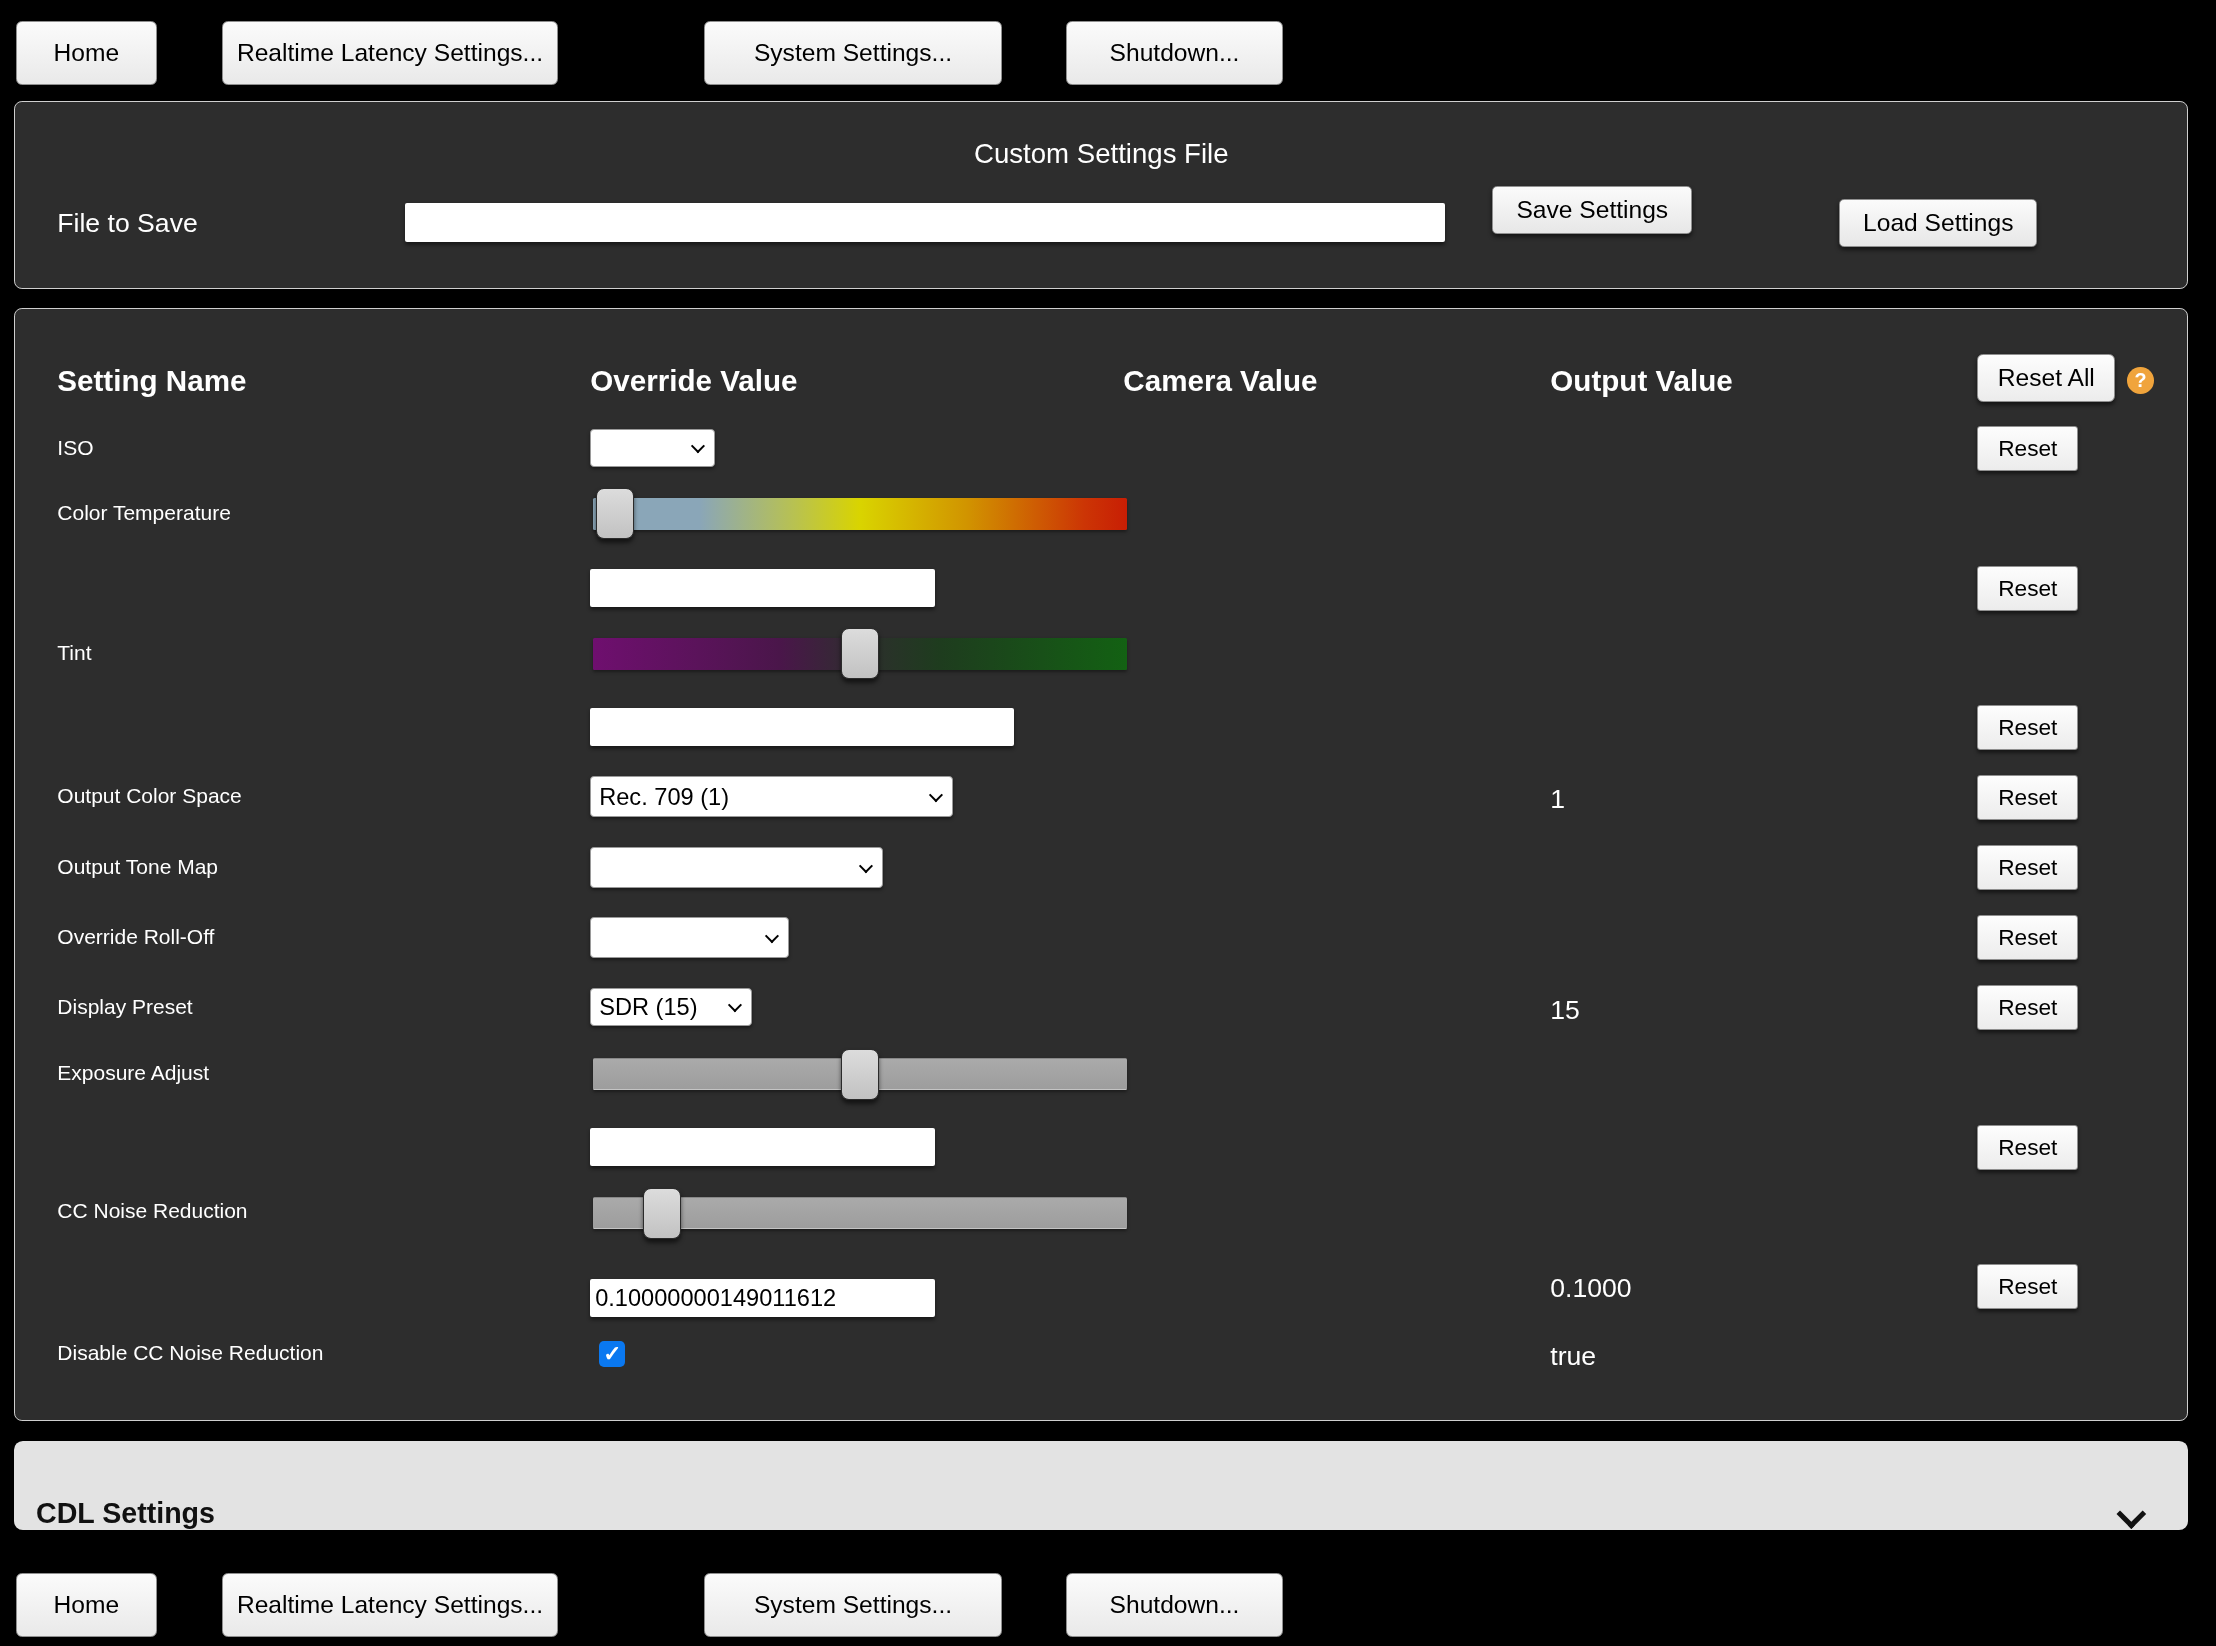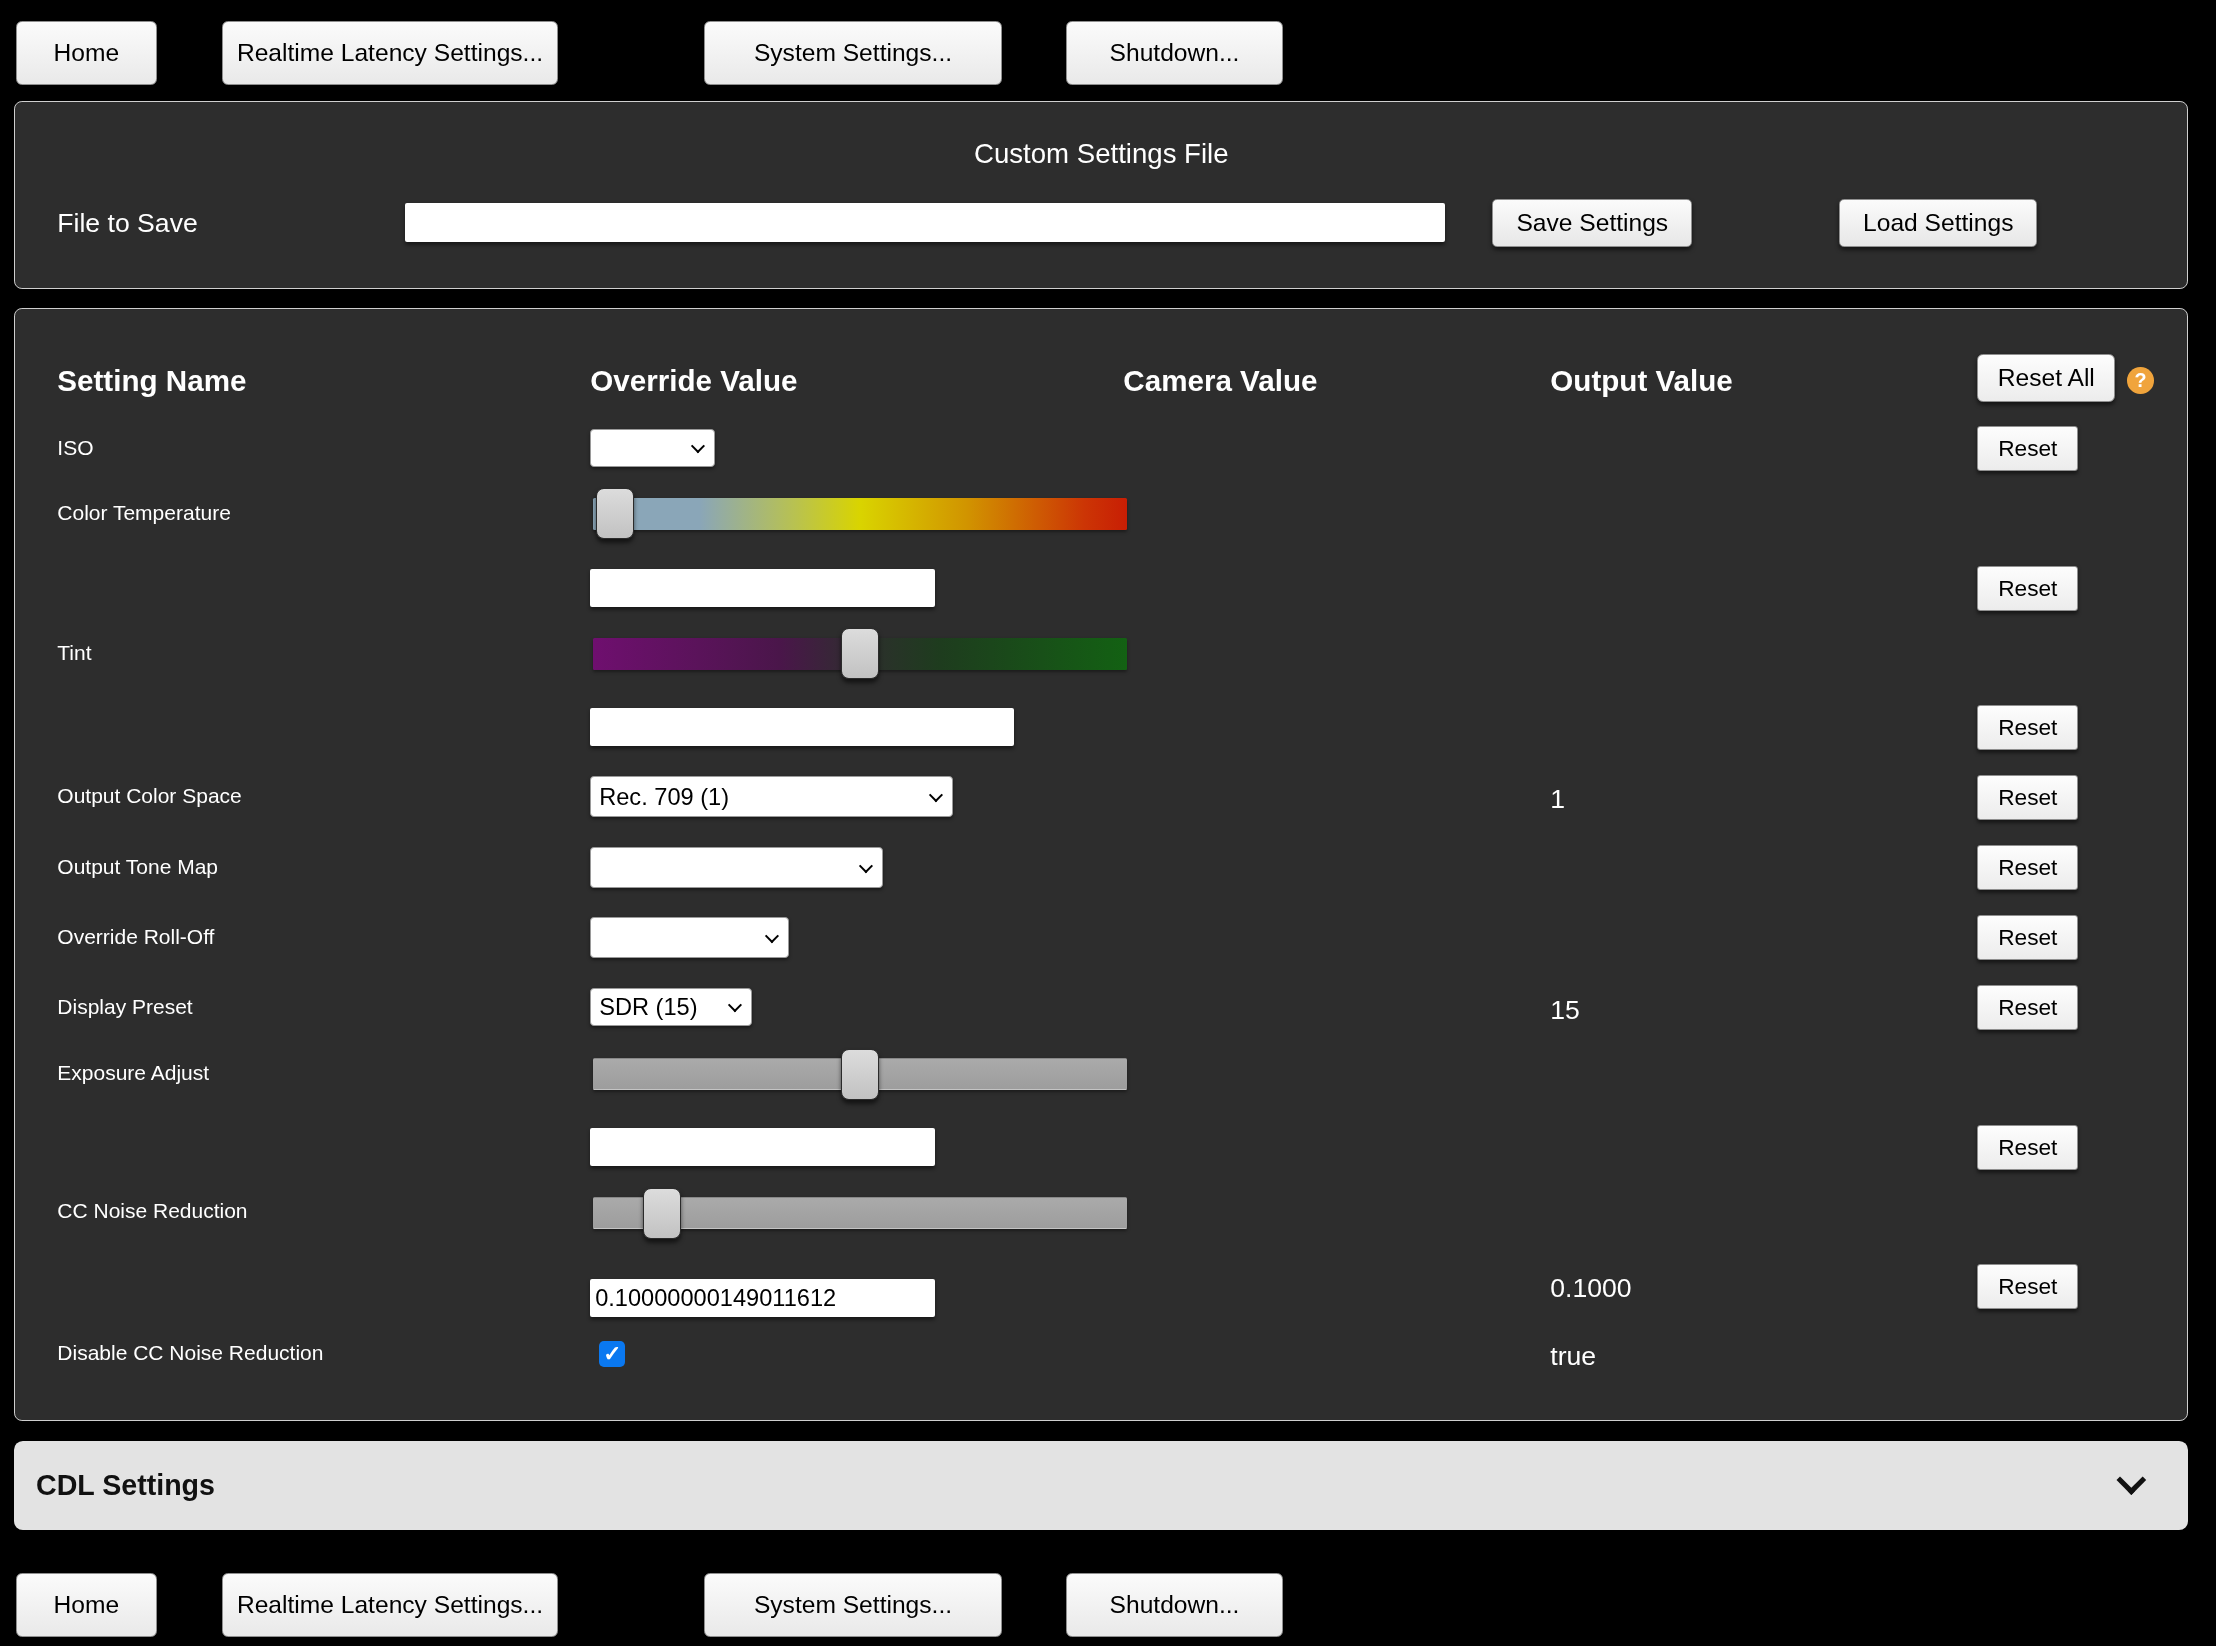--- a/index.html
+++ b/index.html
@@ -28,21 +28,21 @@
   .p-abs { position:absolute; }
 
   
   .csf-title { left:0; right:0; top:36px; text-align:center; color:#fff; font-size:27.6px; }
   .csf-label { left:42px; top:106px; color:#fff; font-size:26.6px; }
   .csf-input { left:390px; top:101px; width:1040px; height:39px; border:none; border-radius:2px;
                background:#fff; font-size:23.6px; padding:0 7.9px; box-shadow:0 2.5px 3.9px rgba(0,0,0,.45); }
   .csf-btn { height:48px; background:linear-gradient(#fbfbfb,#e7e7e7); border:1px solid #909090;
              border-radius:4.9px; font-size:24.6px; display:flex; align-items:center; justify-content:center;
              box-shadow:0 3px 4.4px rgba(0,0,0,.55); cursor:pointer; color:#000; }
-  .csf-save { left:1477px; top:97px; width:200px; }
+  .csf-save { left:1477px; top:84px; width:200px; }
   .csf-load { left:1824px; top:97px; width:198px; }
 
   
   .hdr { color:#fff; font-size:29.6px; font-weight:bold; top:55px; white-space:nowrap; }
   .col1 { left:42px; } .col2 { left:575px; } .col3 { left:1108px; } .col4 { left:1535px; }
 
   .reset-all-btn { left:1962px; top:45px; width:138px; height:48px; background:linear-gradient(#fdfdfd,#ececec);
                    border:1px solid #8f8f8f; border-radius:5.9px; font-size:24.6px; color:#000;
                    display:flex; align-items:center; justify-content:center;
                    box-shadow:0 2.5px 4.4px rgba(0,0,0,.55); cursor:pointer; }
@@ -80,21 +80,21 @@
                   background:linear-gradient(#dcdcdc,#c2c2c2); border:1.5px solid #2b2b2b;
                   box-shadow:0 3.4px 4.4px rgba(0,0,0,.55); cursor:pointer; }
   .thumb-centered { transform:translateX(-50%); }
 
   .checkbox { position:absolute; left:584px; width:26px; height:26px; background:#0a78f0;
               border-radius:4.9px; color:#fff; font-size:21.7px; font-weight:bold;
               display:flex; align-items:center; justify-content:center; cursor:pointer; }
 
   
   .cdl-bar { position:absolute; left:14.3px; top:1441px; width:2174px; height:89px;
-             background:#e3e3e3; border-radius:8.9px; display:flex; align-items:center;
+             background:#e3e3e3; border-radius:8.9px; display:flex; align-items:flex-end;
              padding:0 47px 0 21.7px; cursor:pointer; }
   .cdl-label { color:#111; font-size:28.6px; font-weight:bold; flex:1; }
   .cdl-chevron { width:20.7px; height:20.7px; border:solid #111; border-width:0 5.4px 5.4px 0;
                  transform:rotate(45deg) translate(-3.9px,-3.9px); }
 </style>
 </head>
 <body>
 
 <div class="toolbar top">
   <div class="tb-btn tb-home">Home</div>

